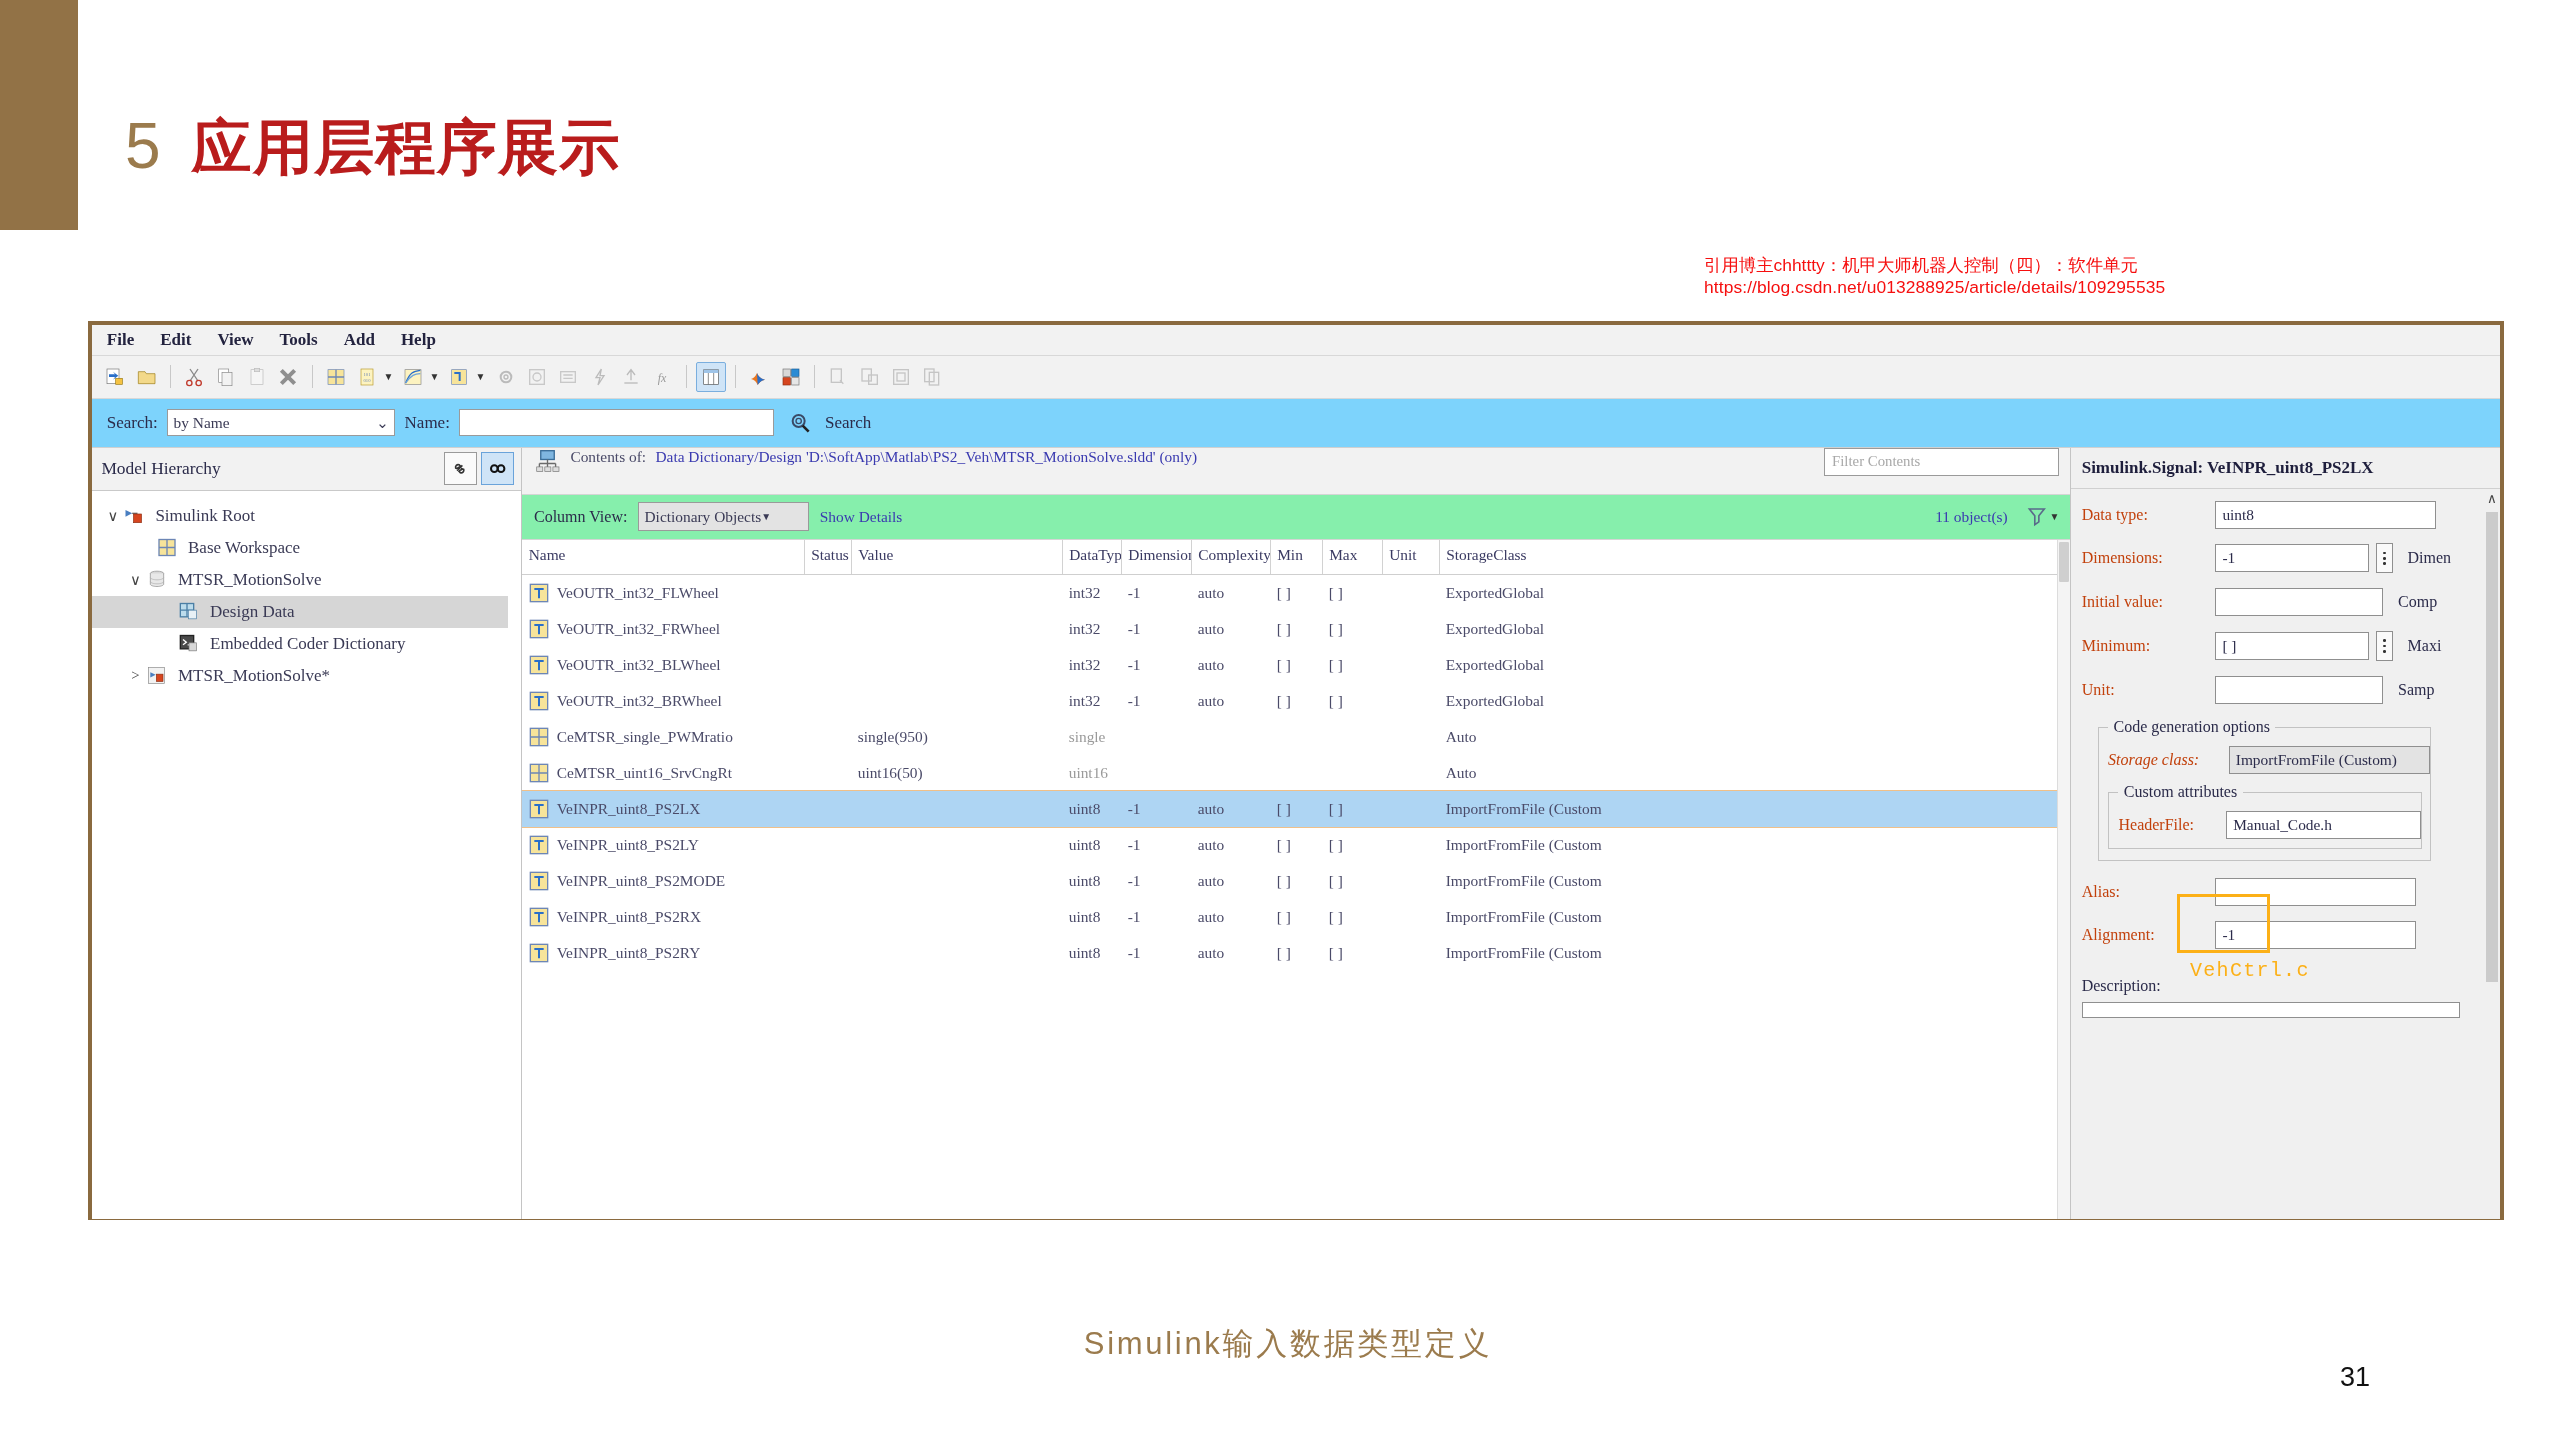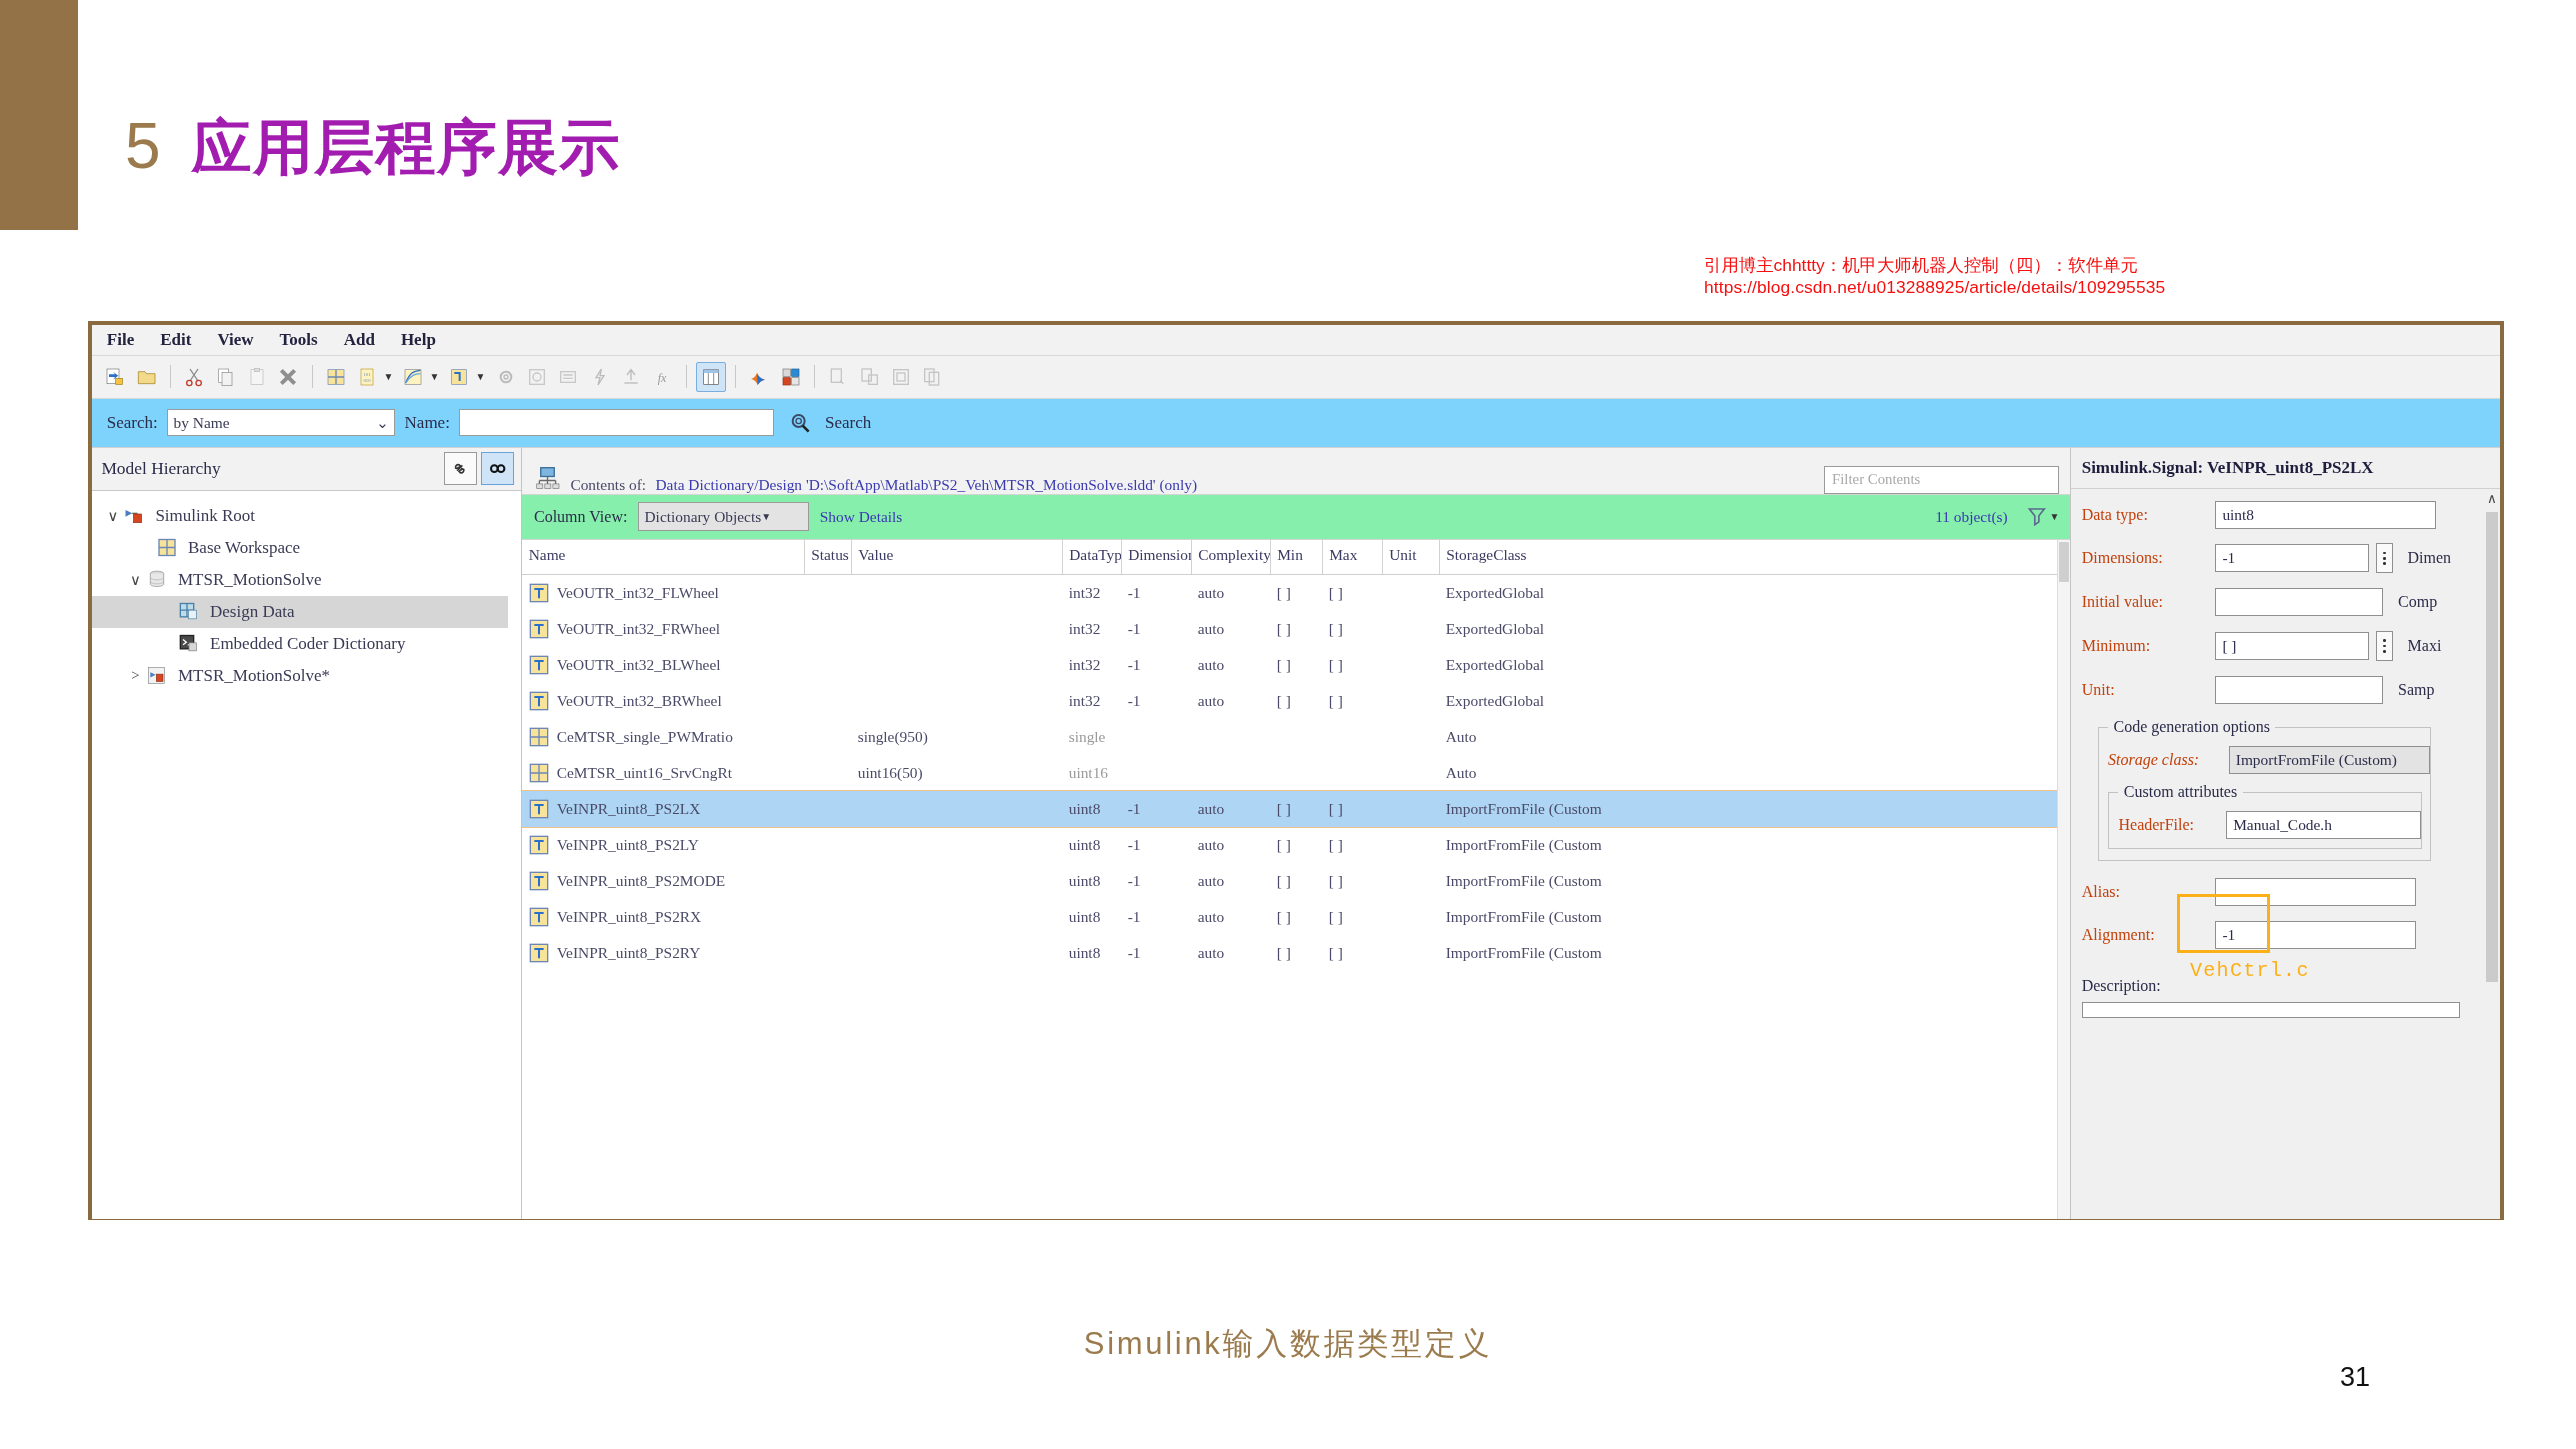--- a/index.html
+++ b/index.html
@@ -5,21 +5,21 @@
   html,body{margin:0;padding:0;}
   body{
     width:2576px;height:1449px;background:#ffffff;
     font-family:"Liberation Sans", sans-serif;
     overflow:hidden;position:relative;
   }
   
   .accent-bar{position:absolute;left:0;top:0;width:78px;height:230px;background:#927246;}
   .slide-title{position:absolute;left:125px;top:114px;display:flex;align-items:baseline;gap:31px;}
   .slide-title .num{font-size:64px;color:#9b7b4d;font-family:"Liberation Sans",sans-serif;font-weight:400;line-height:1;}
-  .slide-title .txt{font-size:60px;color:#a21caf;font-weight:bold;line-height:1;letter-spacing:1.3px;}
+  .slide-title .txt{font-size:60px;color:#b91c1c;font-weight:bold;line-height:1;letter-spacing:1.3px;}
 
   .ref-note{position:absolute;left:1704px;top:254px;color:#f60f0f;font-size:17.4px;line-height:1.28;font-family:"Liberation Sans",sans-serif;white-space:nowrap;}
   .ref-note .l2{letter-spacing:0.1px;}
 
   .caption{position:absolute;left:0;right:0;top:1323px;text-align:center;color:#9b7b4d;
            font-size:31px;letter-spacing:2.7px;font-family:"Liberation Sans",sans-serif;}
   .page-no{position:absolute;left:2340px;top:1362px;color:#111;font-size:27px;}
 
   
   .win{
@@ -51,21 +51,21 @@
   .thbtn{width:31px;height:31px;border:0.7px solid #9a9a9a;background:#fafafa;display:flex;align-items:center;justify-content:center;}
   .thbtn.on{background:#cfe4f7;border-color:#6aa3da;}
   .tree-body{flex:1;padding-top:9.4px;background:#fff;}
   .tnode{display:flex;align-items:center;height:32px;font-size:17px;color:#3a3a55;padding-left:6.7px;}
   .tnode .arrow{width:23px;text-align:center;font-size:14.8px;color:#444;}
   .tnode .tico{width:23px;height:20px;margin-right:8px;flex:none;}
   .tnode.sel{background:#d6d6d6;}
 
   
   .content-panel{flex:1;display:flex;flex-direction:column;background:#fff;min-width:0;}
-  .cp-head{height:46px;background:#f2f2f2;border-bottom:0.7px solid #d5d5d5;display:flex;align-items:flex-end;padding:0 10.7px 0 12px;gap:9.4px;}
+  .cp-head{height:46px;background:#f2f2f2;border-bottom:0.7px solid #d5d5d5;display:flex;align-items:flex-start;padding:0 10.7px 0 12px;gap:9.4px;}
   .cp-head .ctext{font-size:15.4px;color:#4a4a68;white-space:nowrap;}
   .filter-box{margin-left:auto;width:235px;height:28px;background:#fff;border:0.7px solid #9a9a9a;display:flex;align-items:center;padding-left:6.7px;box-sizing:border-box;font-size:14.8px;color:#a8a8a8;}
   .cp-sub{height:44px;background:#86efac;border-bottom:0.7px solid #d5d5d5;display:flex;align-items:center;padding:0 10.7px 0 12px;gap:10.7px;}
   .cv-sel{width:171px;height:29.5px;background:#e3e3e3;border:0.7px solid #9a9a9a;display:flex;align-items:center;padding:0 5.4px;box-sizing:border-box;font-size:15.4px;color:#3a3a55;}
   .link{color:#3a3ab0;font-size:15.4px;}
   .objcount{margin-left:auto;color:#3a3ab0;font-size:15.4px;}
 
   table.grid{border-collapse:collapse;width:100%;table-layout:fixed;font-size:15.4px;color:#4a4a68;}
   table.grid th{font-weight:normal;text-align:left;padding:6.7px 4px 9.4px 6.7px;border-right:0.7px solid #d2d2d2;border-bottom:0.7px solid #cfcfcf;
                 background:#fff;font-size:15.4px;color:#3a3a62;white-space:nowrap;overflow:hidden;}

